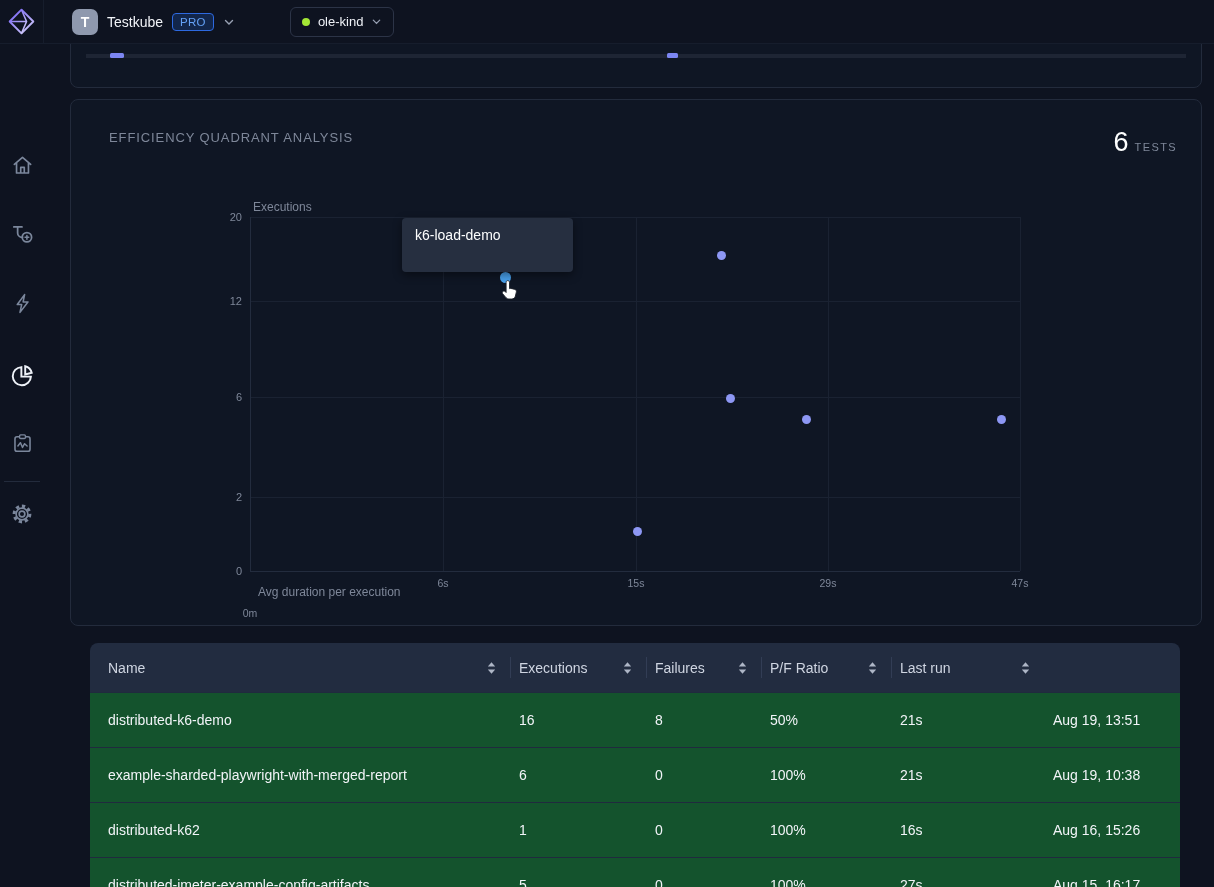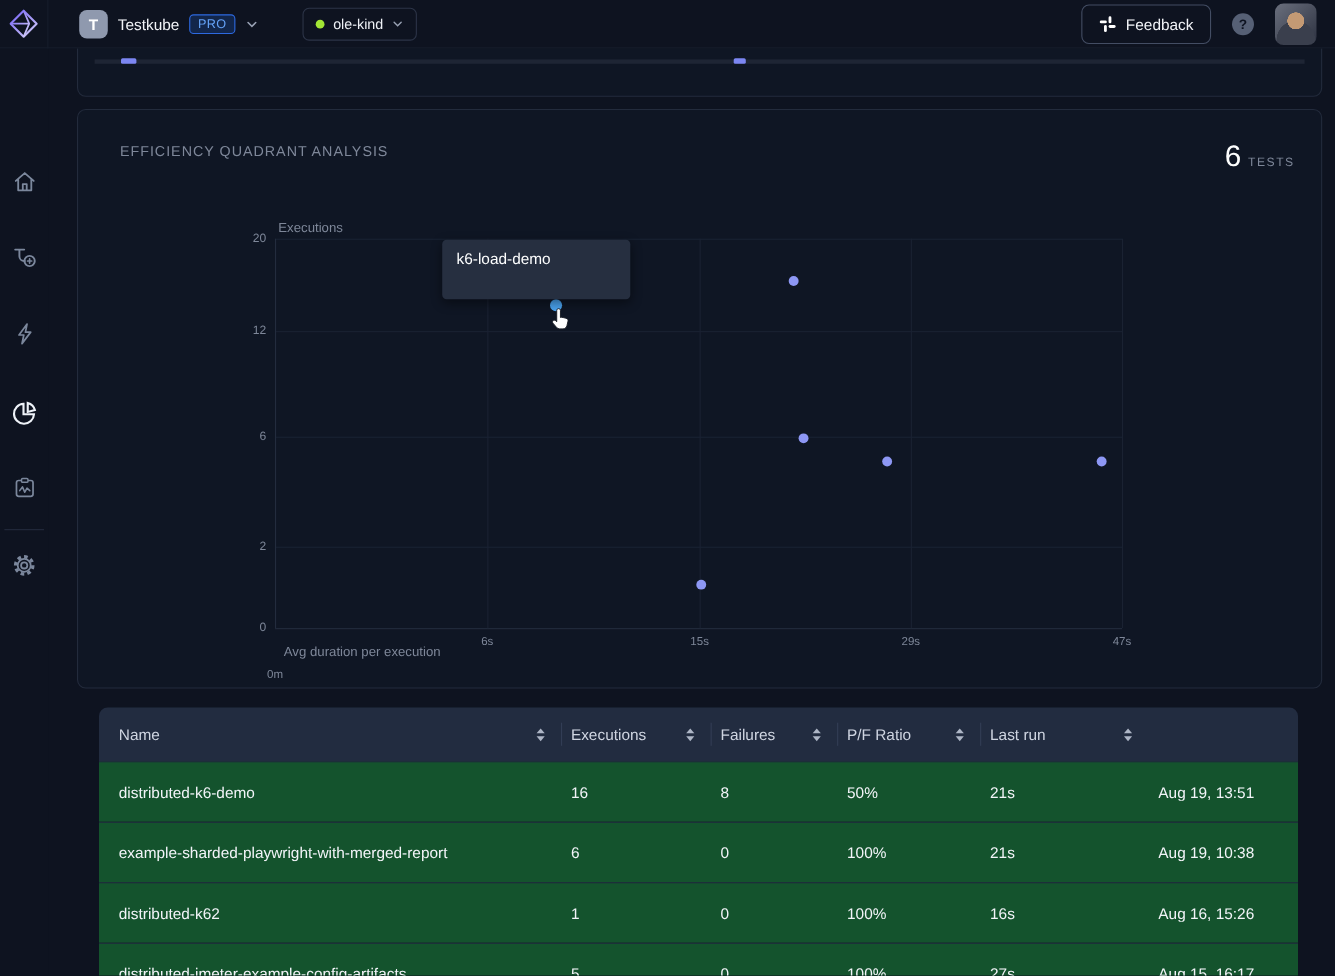--- a/index.html
+++ b/index.html
@@ -12,21 +12,21 @@
           border-bottom:1px solid #161d2c;z-index:30;display:flex;align-items:center;}
   #logo-box{width:44px;height:44px;display:flex;align-items:center;justify-content:center;
             border-right:1px solid #161d2c;}
   .org-group{display:flex;align-items:center;gap:9px;margin-left:28px;}
   .org-avatar{width:26px;height:26px;border-radius:7px;background:#8f99ae;color:#fff;
               font-weight:bold;font-size:14px;display:flex;align-items:center;justify-content:center;}
   .org-name{font-size:14px;color:#f2f4f8;}
   .badge-pro{font-size:11.5px;color:#64a1f6;border:1px solid #2d69e0;background:#12264b;
              border-radius:4px;padding:2px 7px;letter-spacing:.3px;}
   .chev{color:#98a1b3;display:flex;}
-  .env-select{display:flex;align-items:center;gap:8px;margin-left:40px;height:30px;
+  .env-select{display:flex;align-items:center;gap:8px;margin-left:55px;height:30px;
               padding:0 11px;border:1px solid #2c3447;border-radius:6px;cursor:pointer;}
   .env-dot{width:8px;height:8px;border-radius:50%;background:#a3e635;}
   .env-name{font-size:13px;color:#eef1f6;}
   .topbar-right{margin-left:auto;display:flex;align-items:center;gap:19px;padding-right:17px;}
   .feedback-btn{display:flex;align-items:center;gap:9px;height:36px;padding:0 15px;
                 border:1px solid #434d63;border-radius:7px;font-size:14px;color:#f2f4f8;cursor:pointer;}
   .help-circle{width:20px;height:20px;border-radius:50%;background:#566075;color:#0d1220;
                font-size:12.5px;font-weight:bold;display:flex;align-items:center;justify-content:center;cursor:pointer;}
   .avatar{width:38px;height:38px;border-radius:8px;cursor:pointer;
           background:
@@ -122,35 +122,20 @@
     <div class="env-select">
       <span class="env-dot"></span>
       <span class="env-name">ole-kind</span>
       <span class="chev">
         <svg width="11" height="11" viewBox="0 0 12 12">
             <path d="M2.5 4.5 L6 8 L9.5 4.5" fill="none" stroke="currentColor" stroke-width="1.4" stroke-linecap="round"></path>
           </svg>
       </span>
     </div>
 
-    <div class="topbar-right">
-      <div class="feedback-btn">
-        <svg width="16" height="16" viewBox="0 0 20 20" fill="#ffffff">
-          <rect x="11" y="1" width="3.2" height="8" rx="1.6"></rect>
-          <rect x="11" y="11" width="8" height="3.2" rx="1.6"></rect>
-          <rect x="5.8" y="11" width="3.2" height="8" rx="1.6"></rect>
-          <rect x="1" y="5.8" width="8" height="3.2" rx="1.6"></rect>
-        </svg>
-        <span>Feedback</span>
-      </div>
-      <div class="help-circle">
-        <span>?</span>
-      </div>
-      <div class="avatar"></div>
-    </div>
   </div>
 
   <div id="sidebar">
     <div class="side-icon" style="top:108px;">
       <svg width="23" height="23" viewBox="0 0 22 22">
         <path d="M3.2 10 L11 3.2 L18.8 10 M5.3 8.6 V18.2 H16.7 V8.6 M9.3 18.2 V12.8 H12.7 V18.2" fill="none" stroke="currentColor" stroke-width="1.6" stroke-linejoin="round" stroke-linecap="round"></path>
       </svg>
     </div>
     <div class="side-icon" style="top:177px;">
       <svg width="24" height="24" viewBox="0 0 22 22">

